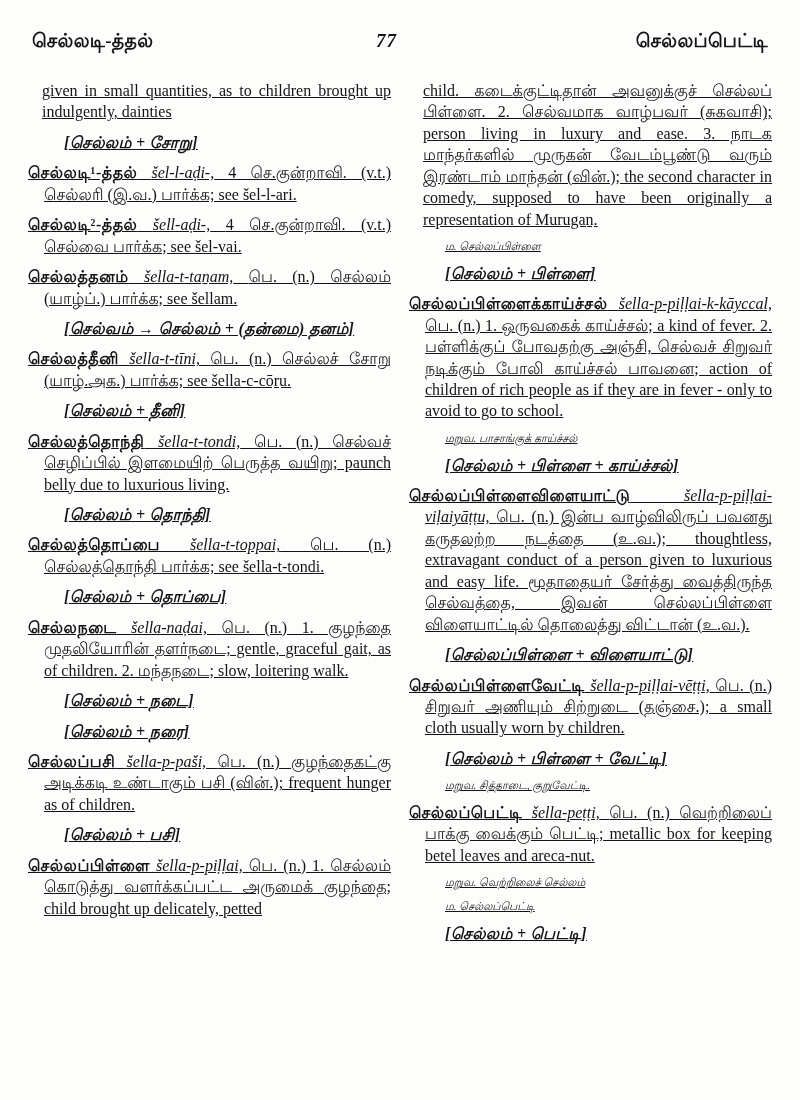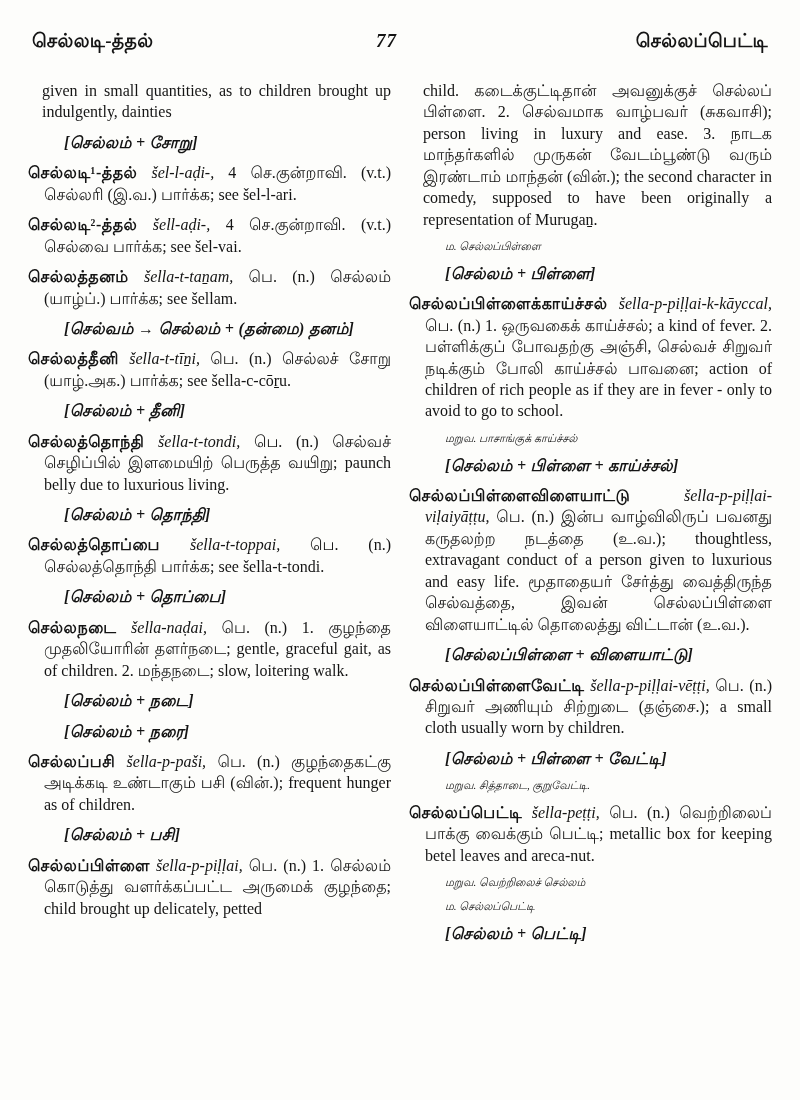--- a/index.html
+++ b/index.html
@@ -40,20 +40,21 @@
   }
   .cols {
     display: flex;
     gap: 18px;
   }
   .col {
     width: 363px;
     text-align: justify;
     font-size: 16px;
     line-height: 1.34;
+    text-decoration: underline;
   }
   p { margin: 0; }
   .entry {
     padding-left: 16px;
     text-indent: -16px;
     margin-bottom: 9px;
   }
   .cont {
     padding-left: 14px;
     text-indent: 0;

